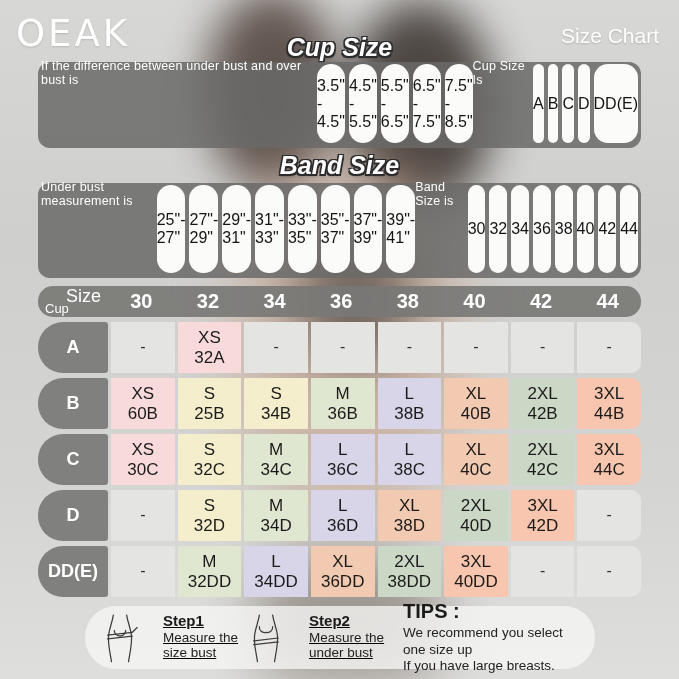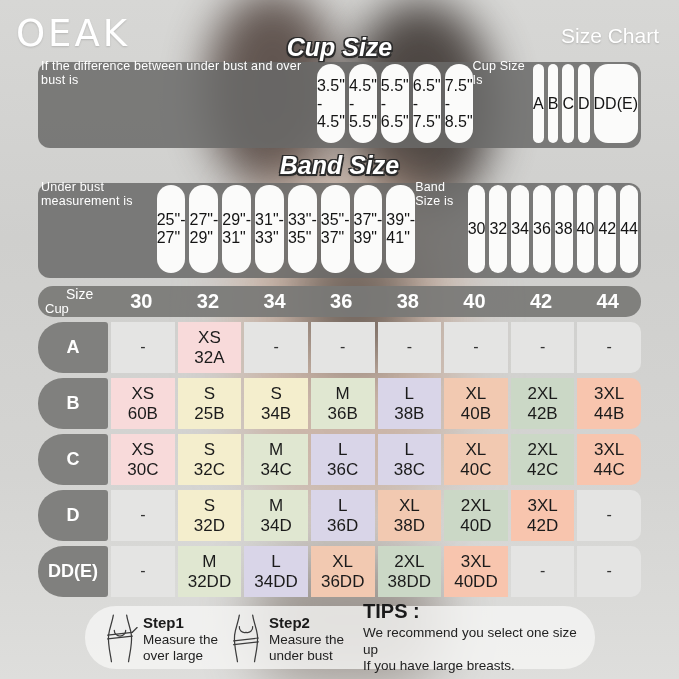--- a/index.html
+++ b/index.html
@@ -28,36 +28,36 @@
   .box-cup{top:62px;height:86px;} .box-band{top:183px;height:95px;}
   .banner{height:17px;display:flex;align-items:center;justify-content:center;
           color:#ffffff;font-size:12.5px;letter-spacing:.2px;}
   .pill-row{flex:1;display:flex;gap:4px;margin-bottom:2px;}
   .pill{flex:1;background:#fbfbfa;border-radius:14px;display:flex;align-items:center;justify-content:center;
         font-size:16px;color:#141414;}
 
   .mx-head{left:38px;top:286px;width:603px;height:31px;background:rgba(120,120,118,.92);
            border-radius:15px;display:grid;grid-template-columns:70px repeat(8,1fr);align-items:center;}
   .mx-head .corner{position:relative;height:31px;}
-  .corner .c-top{position:absolute;top:0px;left:28px;font-size:14px;color:#fff;}
+  .corner .c-top{position:absolute;top:0px;left:28px;font-size:18px;color:#fff;}
   .corner .c-bot{position:absolute;bottom:1px;left:7px;font-size:13px;color:#fff;}
   .mx-head .colnum{text-align:center;font-size:20px;font-weight:bold;color:#ffffff;}
 
   .mx-rows{left:38px;top:322px;width:603px;display:flex;flex-direction:column;gap:5px;}
   .mrow{display:grid;grid-template-columns:70px repeat(8,1fr);gap:3px;height:51px;}
   .rlabel{background:rgba(123,123,121,.95);border-radius:25px 3px 3px 25px;color:#ffffff;
           font-weight:bold;font-size:18px;display:flex;align-items:center;justify-content:center;}
   .mcell{display:flex;flex-direction:column;align-items:center;justify-content:center;
          font-size:17px;line-height:1.13;color:#1b1b1b;}
   .mrow .mcell:last-child{border-radius:0 10px 10px 0;}
   .mcell .dash{font-size:16px;color:#333;}
 
   .footer{left:85px;top:606px;width:510px;height:63px;background:rgba(246,246,245,.78);
           border-radius:31px;display:flex;align-items:center;padding:0 16px;box-sizing:border-box;gap:9px;}
-  .step{display:flex;align-items:flex-end;gap:4px;flex:0 0 auto;}
+  .step{display:flex;align-items:flex-start;gap:24px;flex:0 0 auto;text-decoration:underline;}
   .step-txt .st-title{font-weight:bold;font-size:15px;color:#1a1a1a;margin-bottom:1px;}
   .step-txt .st-line{font-size:13.5px;color:#222;line-height:1.15;display:block;}
   .tips{flex:1 1 auto;margin-left:10px;}
   .tips .st-title{font-weight:bold;font-size:20px;color:#1a1a1a;margin-bottom:2px;}
   .tips .st-line{font-size:13.5px;color:#222;line-height:1.25;display:block;}
   svg.mini{display:block;}
 </style>
 </head>
 <body>
 
@@ -311,21 +311,21 @@
           <path d="M14 19 a6 6 0 0 0 12 0"></path>
           <path d="M7 24 L33 21"></path>
             <path d="M7 28 L33 25"></path>
             <path d="M33 21 L38 16"></path>
         </g>
       </svg>
       <div class="step-txt">
         <div class="st-title">Step1</div>
         <div id="step1-lines">
             <span class="st-line">Measure the</span>
-            <span class="st-line">over large</span>
+            <span class="st-line">size bust</span>
           </div>
       </div>
     </div>
     <div class="step">
       <svg class="mini" width="38" height="52" viewBox="0 0 40 54">
         <g fill="none" stroke="#3c3c3c" stroke-width="1.3" stroke-linecap="round">
           <path d="M13 3 C12 10 9 16 8 24 C7 34 10 44 11 52"></path>
           <path d="M27 3 C28 10 31 16 32 24 C33 34 30 44 29 52"></path>
           <path d="M13 15 a5.5 5.5 0 0 0 7 6"></path>
           <path d="M20 21 a5.5 5.5 0 0 0 7 -6"></path>

